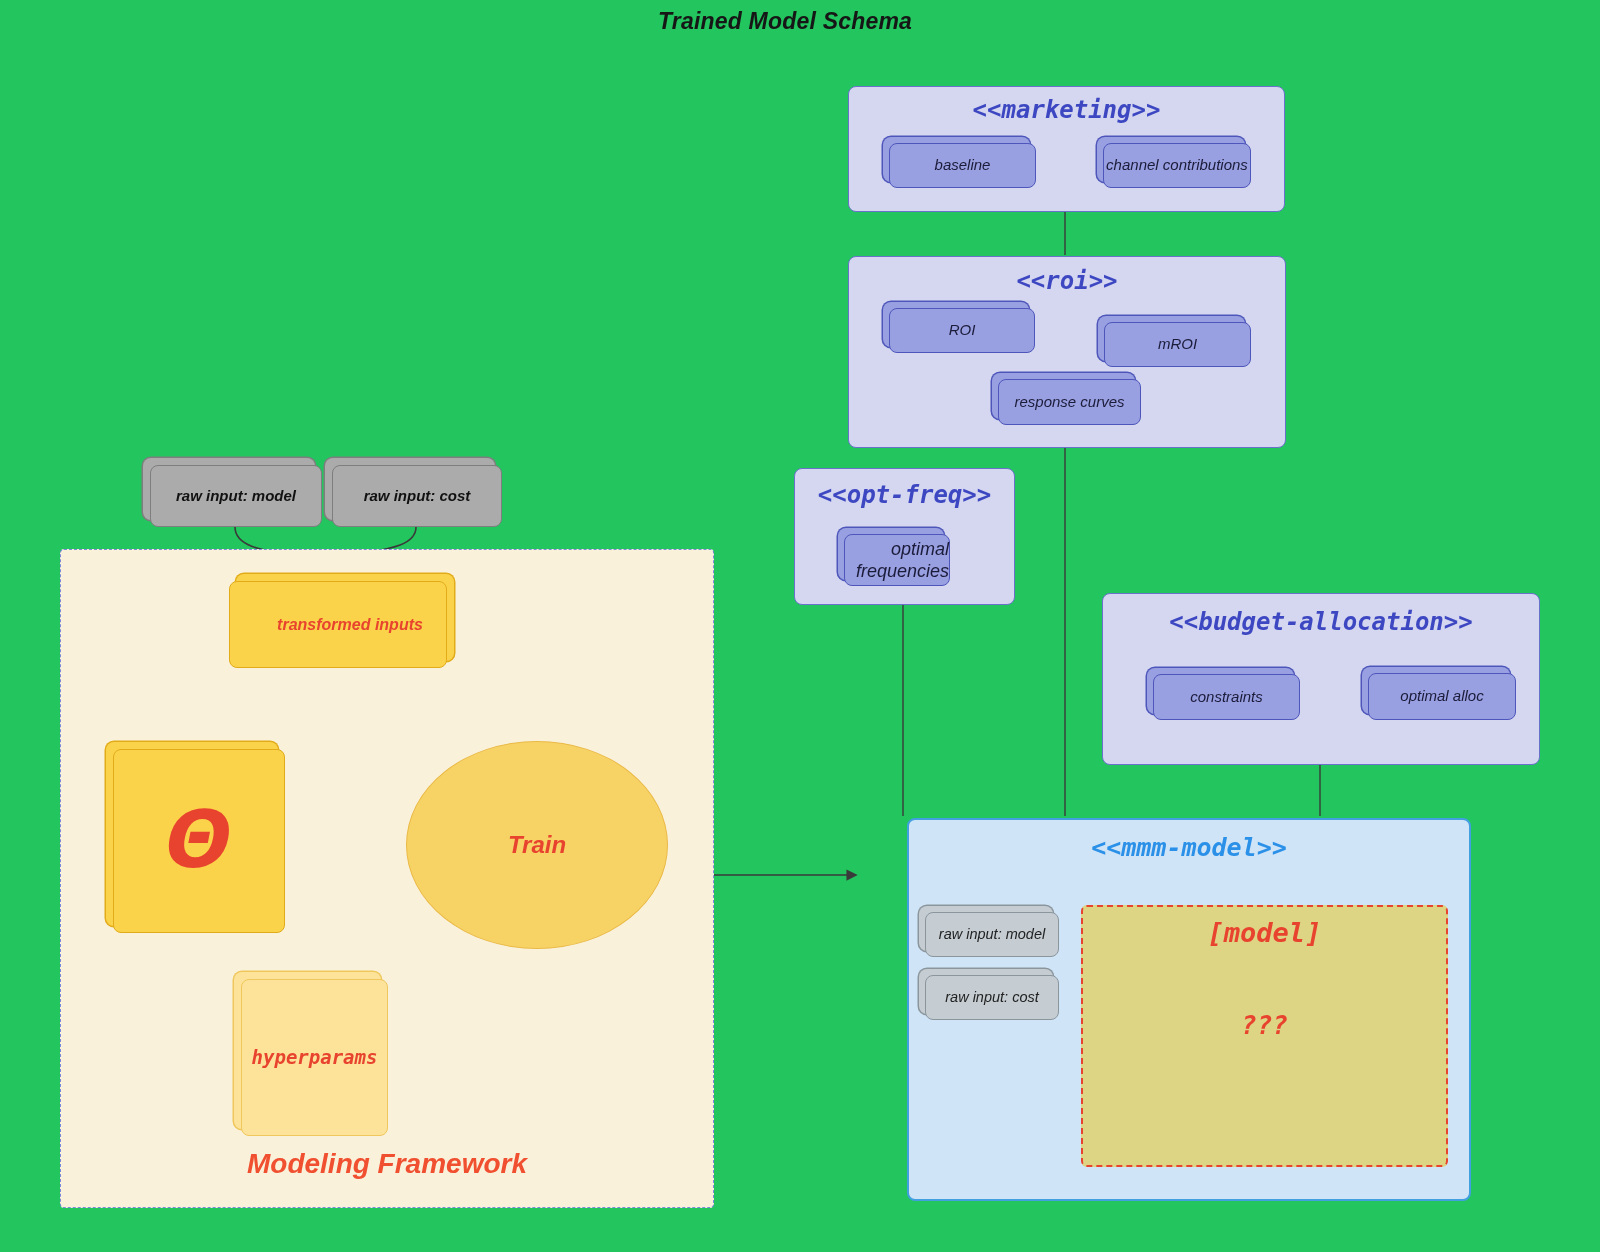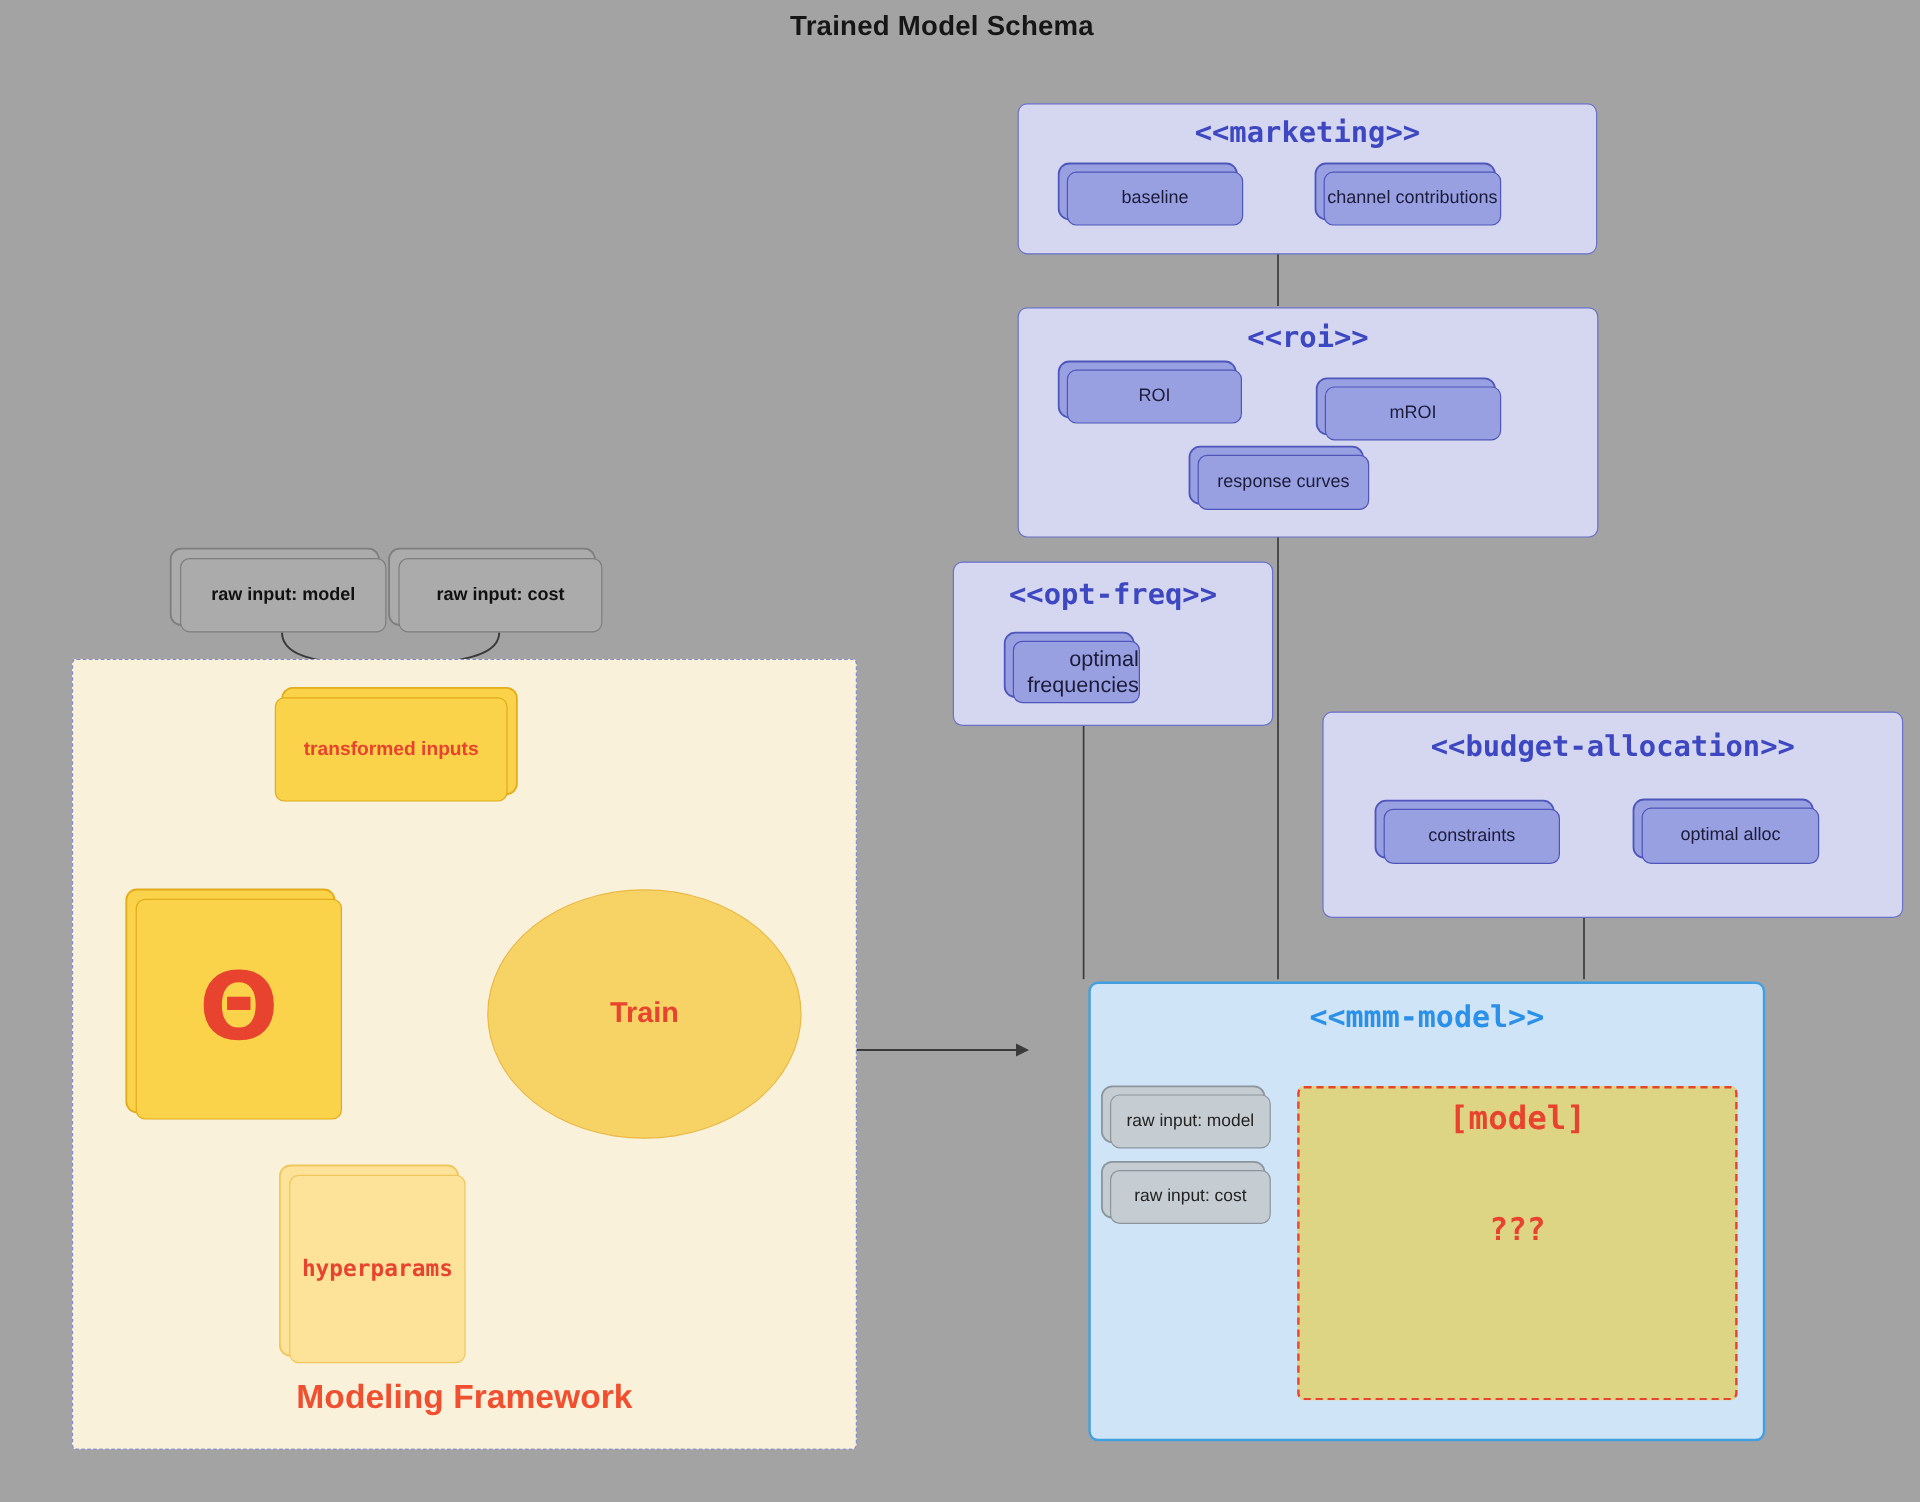--- a/index.html
+++ b/index.html
@@ -1,36 +1,36 @@
 <!DOCTYPE html>
 <html><head>
 <meta charset="utf-8">
 <style>
   html,body{margin:0;padding:0;background:#f7f7f8;font-family:"Liberation Sans",sans-serif;}
-  .canvas{position:relative;width:1600px;height:1252px;background:#a3a3a3;overflow:hidden;}
+  .canvas{position:relative;width:1600px;height:1252px;background:#22c55e;overflow:hidden;font-style:italic;}
   .mono{font-family:"DejaVu Sans Mono",monospace;}
   .page-title{position:absolute;left:0;right:30px;top:8px;text-align:center;font-size:23px;font-weight:bold;color:#161616;letter-spacing:.2px;}
 
   
   .group{position:absolute;border-radius:8px;z-index:1;}
-  .lav{background:#d4d7ef;border:1.4px solid #6a71ca;padding-left:46px;}
+  .lav{background:#d4d7ef;border:1.4px solid #6a71ca;}
   .group-title{position:absolute;left:0;right:0;text-align:center;font-weight:bold;font-size:24px;color:#3d47c2;}
 
   
   .node{position:absolute;display:flex;align-items:center;justify-content:center;text-align:right;border-radius:8px;line-height:1.25;}
   .stack-purple{background:#99a0e1;border:1.5px solid #4e56bb;color:#1b1b3a;font-size:15px;
     box-shadow:-6px -6px 0 0 #99a0e1, -6px -6px 0 1.5px #4e56bb;}
   .stack-gray{background:#ababab;border:1.5px solid #7e7e7e;color:#111;font-size:15px;font-weight:bold;
     box-shadow:-7px -7px 0 0 #ababab, -7px -7px 0 1.5px #7e7e7e;}
   .stack-graylight{background:#c5cdd3;border:1.5px solid #8b959c;color:#222;font-size:14.5px;
     box-shadow:-6px -6px 0 0 #c5cdd3, -6px -6px 0 1.5px #8b959c;}
   .stack-yellow{background:#fbd34b;border:1.5px solid #e2ab19;
     box-shadow:-7px -7px 0 0 #fbd34b, -7px -7px 0 1.5px #e2ab19;}
   .stack-yellow-r{background:#fbd34b;border:1.5px solid #e2ab19;
-    box-shadow:7px -7px 0 0 #fbd34b, 7px -7px 0 1.5px #e2ab19;}
+    box-shadow:7px -7px 0 0 #fbd34b, 7px -7px 0 1.5px #e2ab19;padding-left:24px;}
   .stack-yellowlight{background:#fde29a;border:1.5px solid #f0c75c;
     box-shadow:-7px -7px 0 0 #fde29a, -7px -7px 0 1.5px #f0c75c;}
 
   .red-text{color:#e8432e;}
   .connectors{position:absolute;left:0;top:0;z-index:0;pointer-events:none;}
 </style>
 </head>
 <body>
 
 <div class="canvas">

